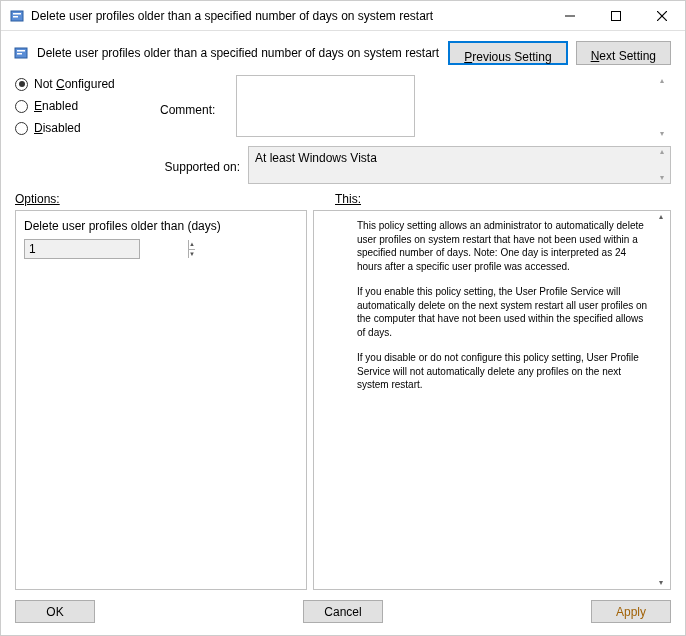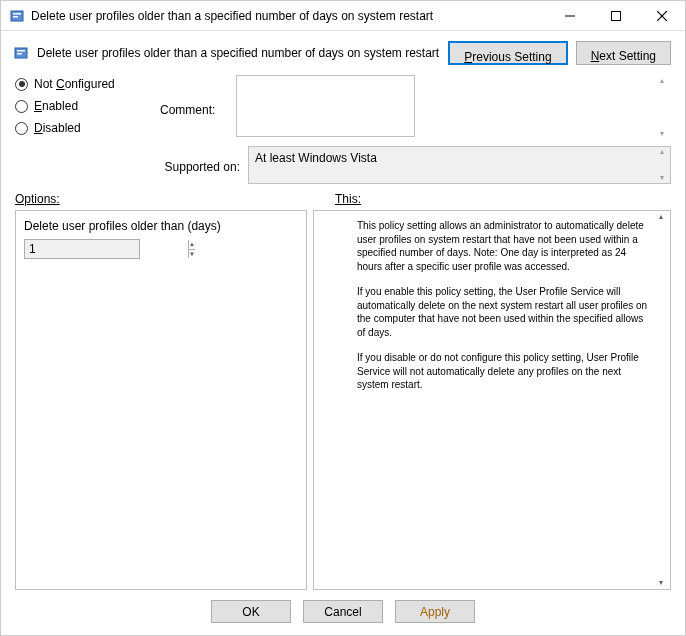--- a/index.html
+++ b/index.html
@@ -175,21 +175,21 @@
     .spinner .spin-btn:first-child { border-bottom: 1px solid #adadad; }
 
     .help-text { font-size: 10px; line-height: 1.35; margin-left: 35px; }
     .help-text p { margin-bottom: 12px; }
     .help-panel .scroll-stub { pointer-events: auto; }
     .help-panel .scroll-stub .arrow { color: #606060; }
 
     
     .footer {
       display: flex;
-      justify-content: center;
+      justify-content: space-between;
       gap: 12px;
       padding: 10px 14px 12px;
     }
     .footer button {
       width: 80px; height: 23px;
       border: 1px solid #adadad;
       background: #e1e1e1;
       font-size: 12px; font-family: inherit;
     }
     .footer button.disabled { color: #a16207; }

